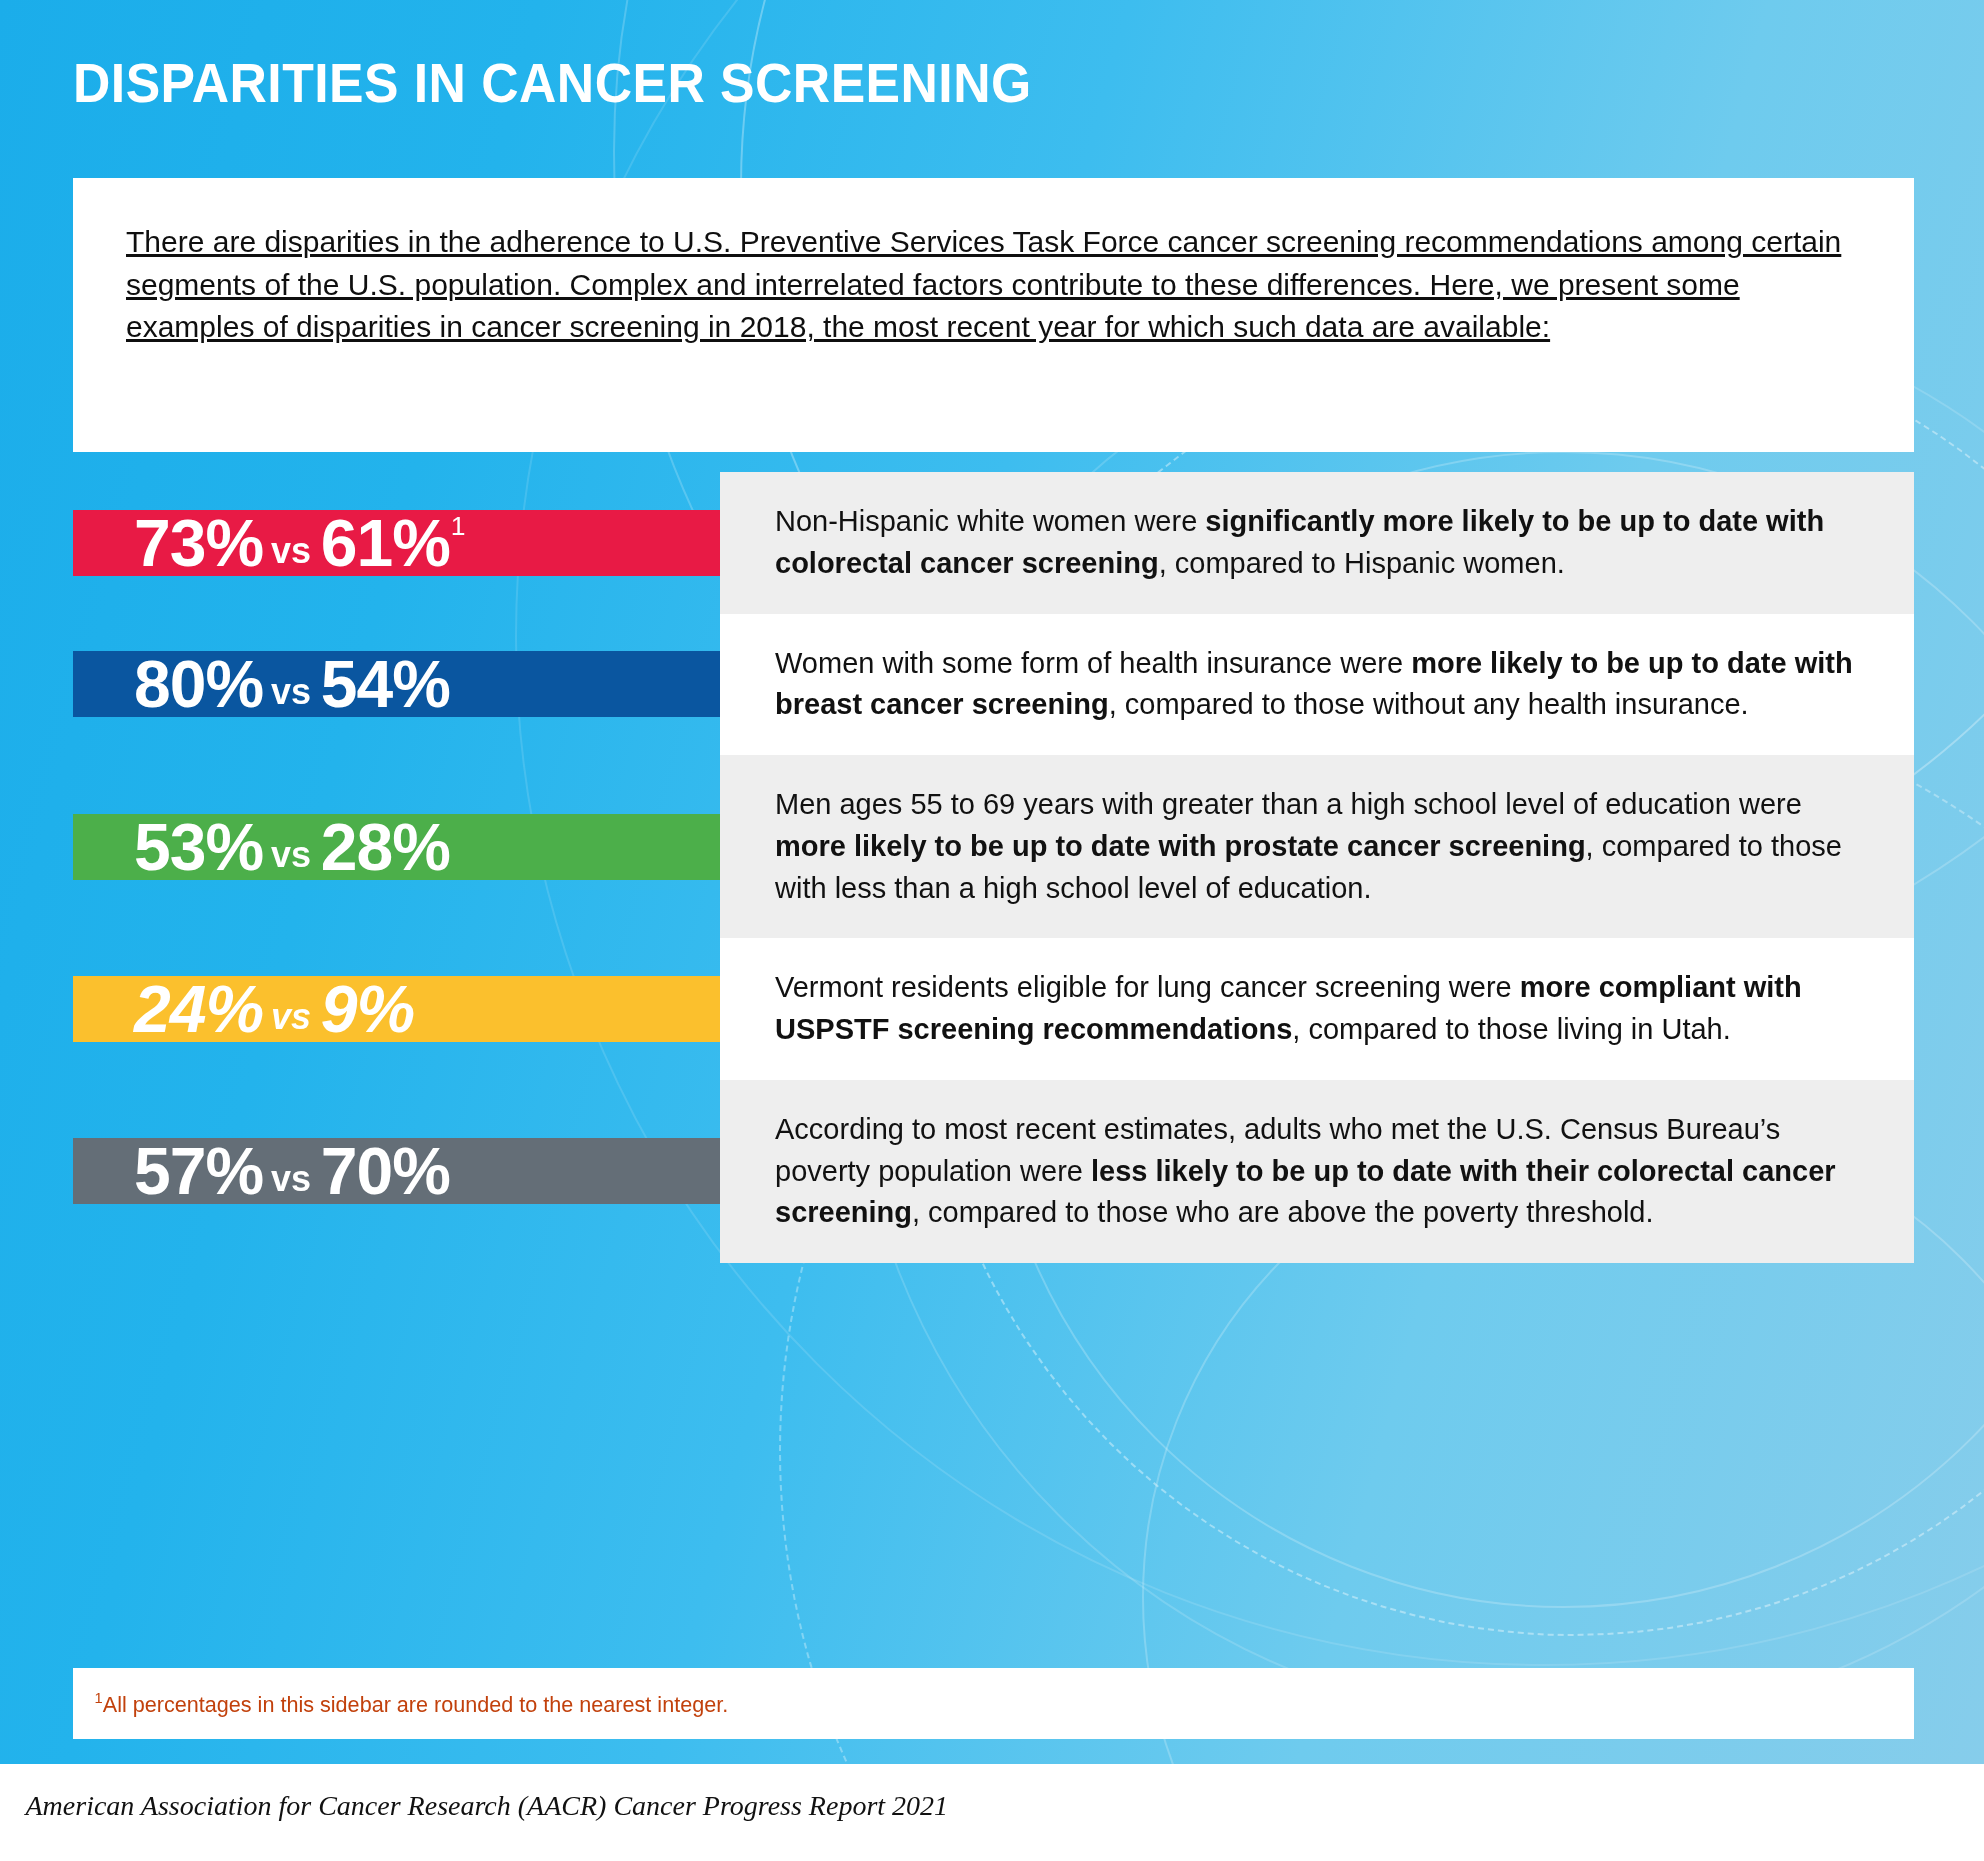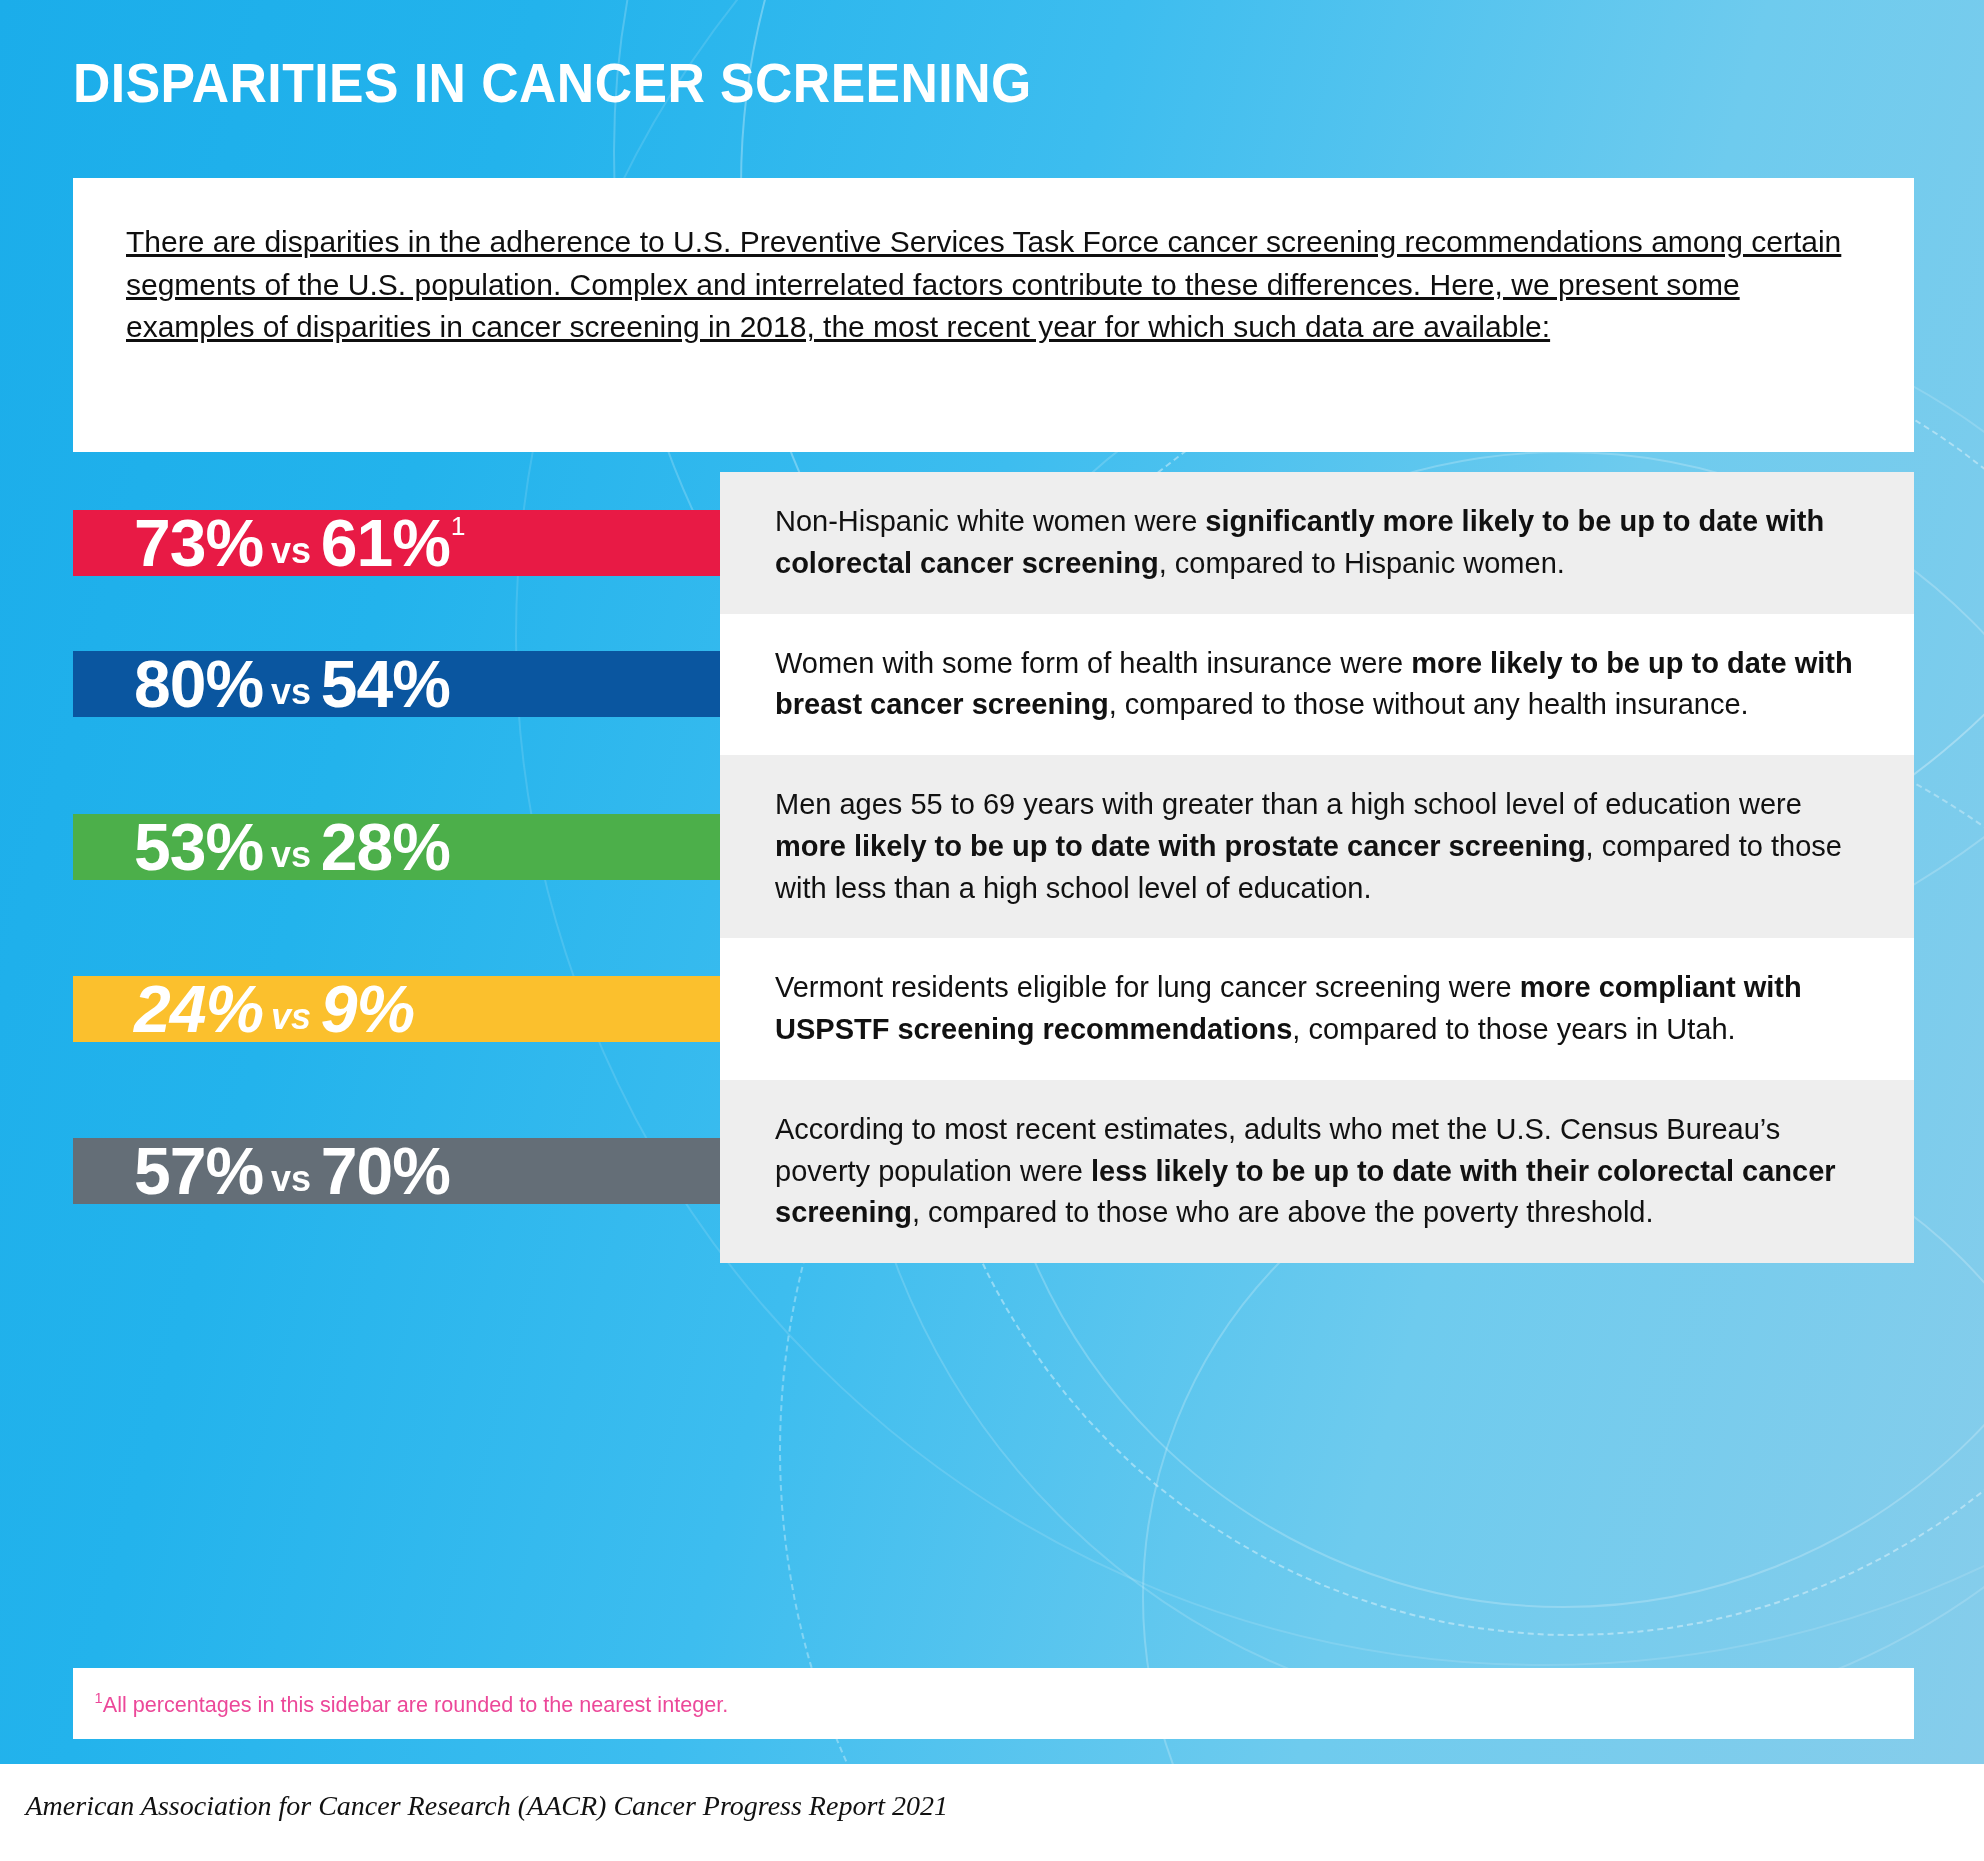--- a/index.html
+++ b/index.html
@@ -158,21 +158,21 @@
     top: 1668px;
     width: 1841px;
     height: 71px;
     background: #ffffff;
     display: flex;
     align-items: center;
     padding-left: 21.6px;
   }
   .footnote-text {
     font-size: 21.6px;
-    color: #ec4899;
+    color: #c2410c;
     line-height: 1.2;
     font-family: "Liberation Sans", sans-serif;
   }
   .footnote-text .sup {
     font-size: 14.7px;
     vertical-align: 8.8px;
   }
 
   
   .attribution {
@@ -231,21 +231,21 @@
         </div>
         <div class="desc-cell" style="background: rgb(238, 238, 238);">
           <div class="desc-text"><span>Men ages 55 to 69 years with greater than a high school level of education were </span><b>more likely to be up to date with prostate cancer screening</b><span>, compared to those with less than a high school level of education.</span></div>
         </div>
       </div>
       <div class="row">
         <div class="stat-cell" style="background: rgb(251, 192, 45); font-style: italic;">
           <div class="stat-text"><span>24%</span><span class="vs">vs</span><span>9%</span></div>
         </div>
         <div class="desc-cell" style="background: rgb(255, 255, 255);">
-          <div class="desc-text"><span>Vermont residents eligible for lung cancer screening were </span><b>more compliant with USPSTF screening recommendations</b><span>, compared to those years in Utah.</span></div>
+          <div class="desc-text"><span>Vermont residents eligible for lung cancer screening were </span><b>more compliant with USPSTF screening recommendations</b><span>, compared to those living in Utah.</span></div>
         </div>
       </div>
       <div class="row">
         <div class="stat-cell" style="background: rgb(100, 110, 119);">
           <div class="stat-text"><span>57%</span><span class="vs">vs</span><span>70%</span></div>
         </div>
         <div class="desc-cell" style="background: rgb(238, 238, 238);">
           <div class="desc-text"><span>According to most recent estimates, adults who met the U.S. Census Bureau’s poverty population were </span><b>less likely to be up to date with their colorectal cancer screening</b><span>, compared to those who are above the poverty threshold.</span></div>
         </div>
       </div>

